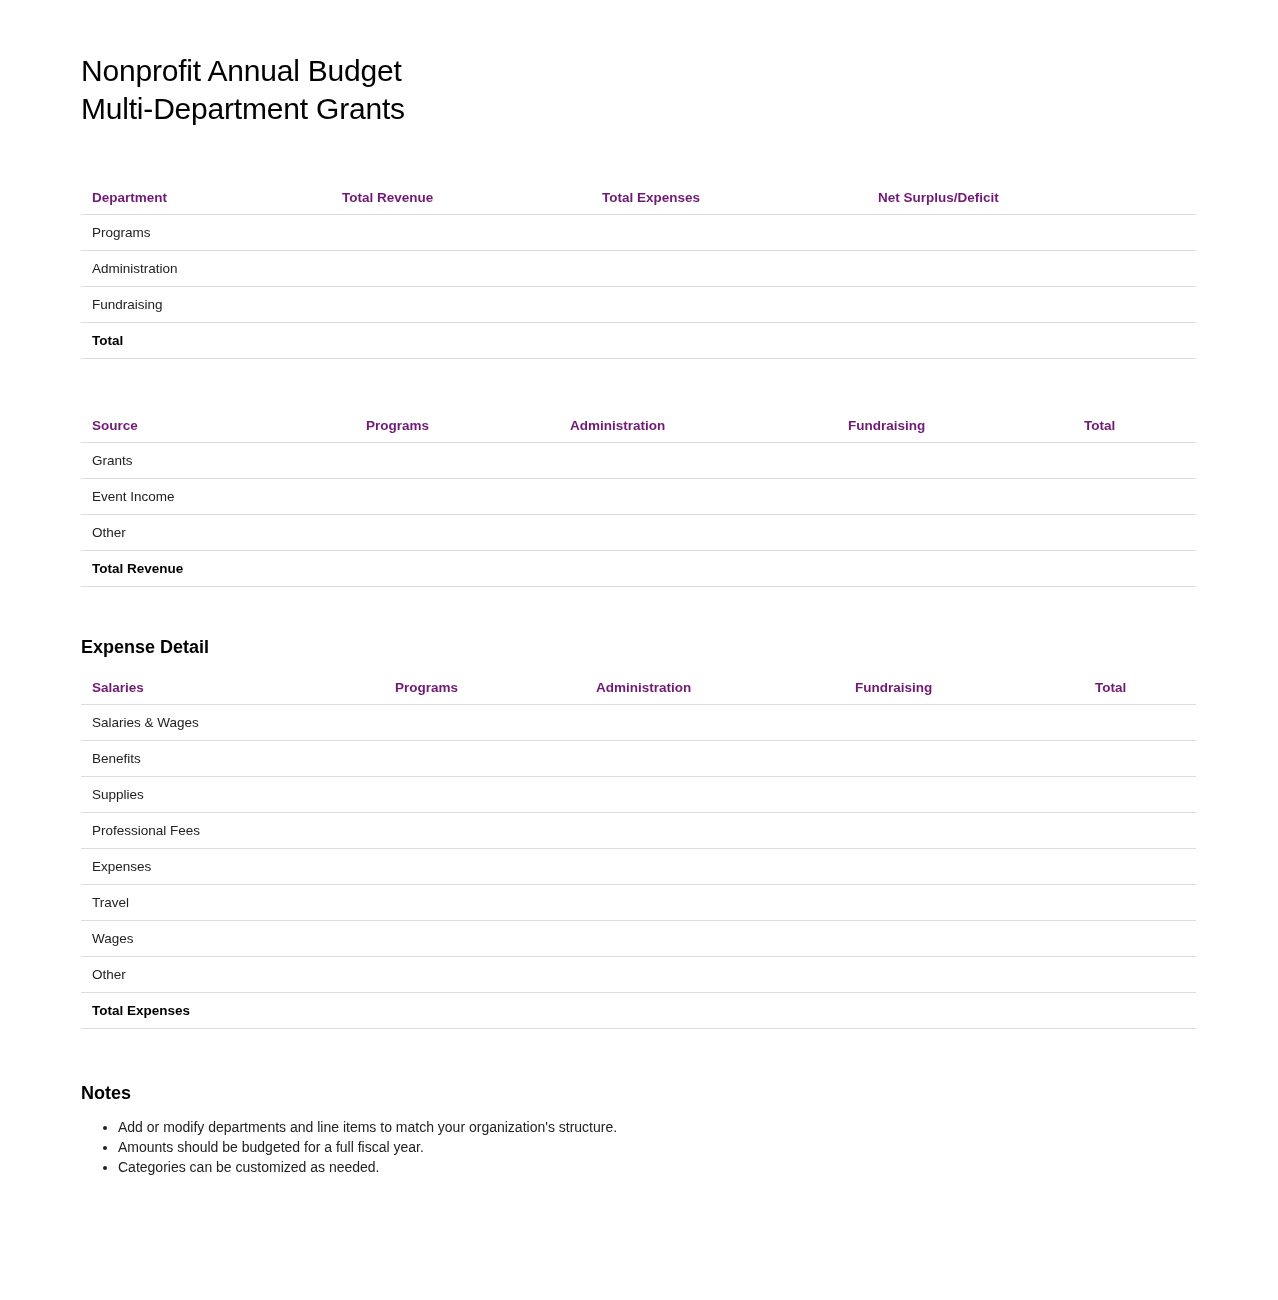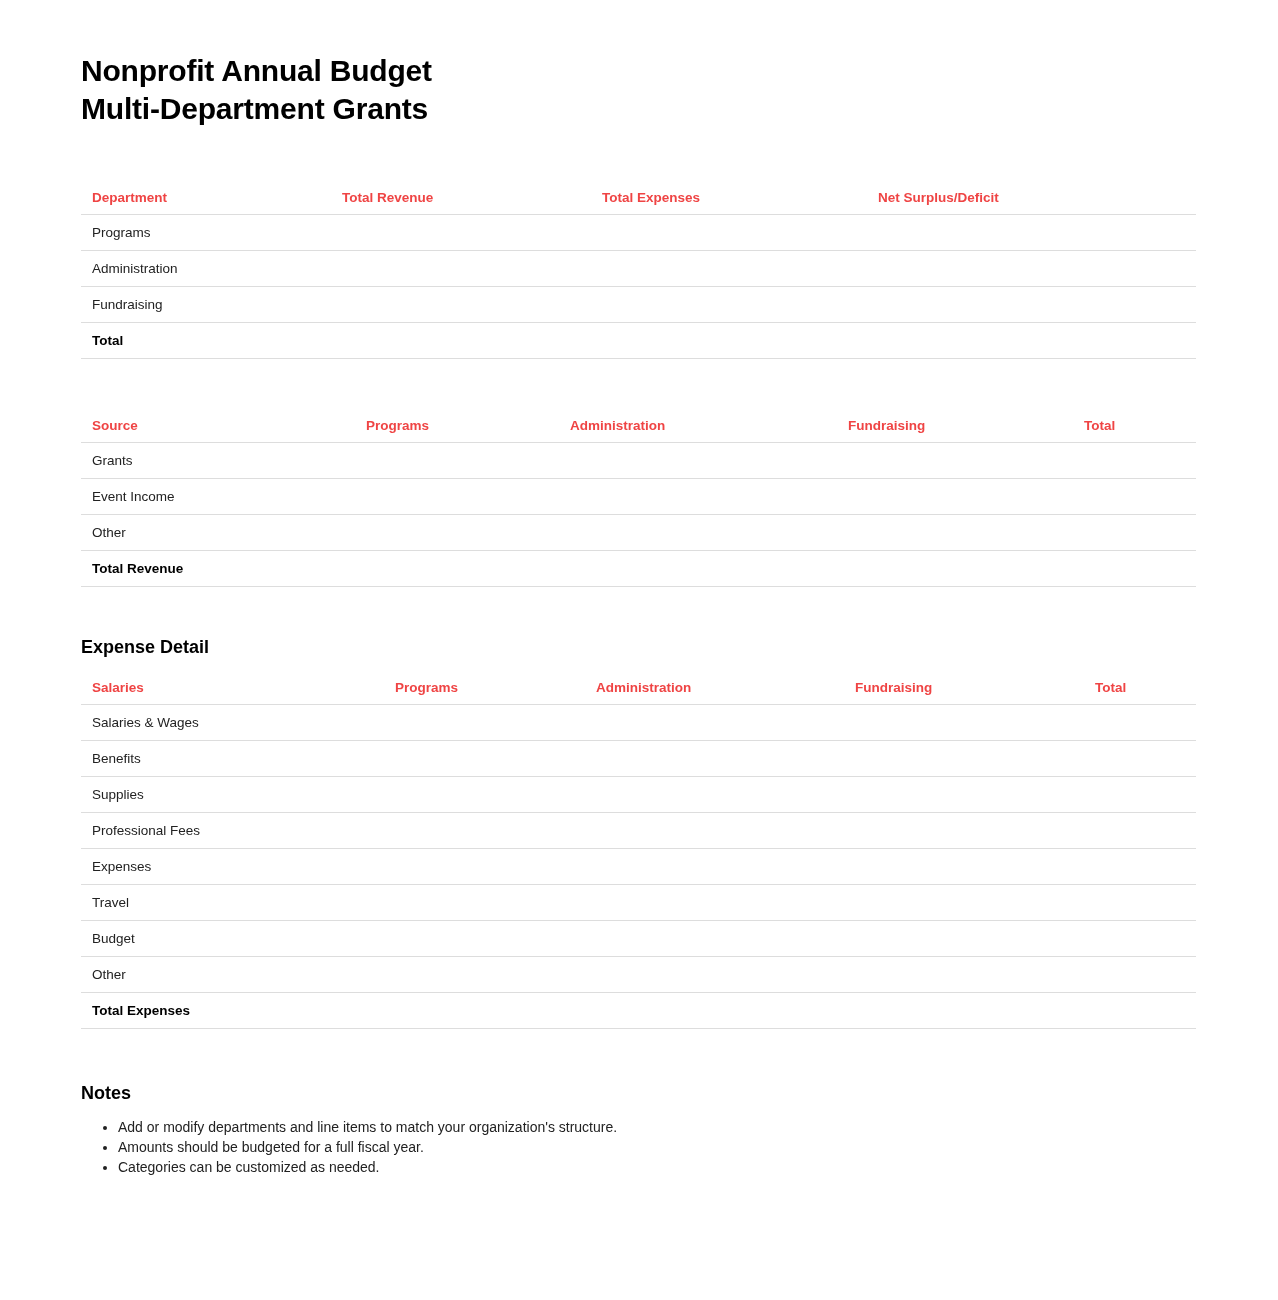--- a/index.html
+++ b/index.html
@@ -17,21 +17,21 @@
   }
 
   .page {
     padding: 44px 82px 0 81px;
     box-sizing: border-box;
   }
 
   
   .doc-title {
     font-size: 30px;
-    font-weight: bold;
+    font-weight: normal;
     line-height: 1.28;
     letter-spacing: -0.2px;
     color: #000000;
     margin: 0 0 0 0;
     padding-top: 8px;
   }
   .doc-title .line {
     display: block;
   }
 
@@ -63,21 +63,21 @@
     text-align: left;
     vertical-align: middle;
     padding: 0 0 0 11px;
     height: 35px;
     border-bottom: 1px solid #dddddd;
     white-space: nowrap;
     overflow: hidden;
   }
   table.budget th {
     font-weight: bold;
-    color: #ef4444;
+    color: #701a75;
     font-size: 13.5px;
     height: 33px;
   }
   table.budget td {
     font-weight: normal;
     color: #222222;
   }
   table.budget tr.total-row td {
     font-weight: bold;
     color: #000000;
@@ -277,21 +277,21 @@
           <td></td>
         </tr>
         <tr>
           <td>Travel</td>
           <td></td>
           <td></td>
           <td></td>
           <td></td>
         </tr>
         <tr>
-          <td>Budget</td>
+          <td>Wages</td>
           <td></td>
           <td></td>
           <td></td>
           <td></td>
         </tr>
         <tr>
           <td>Other</td>
           <td></td>
           <td></td>
           <td></td>

